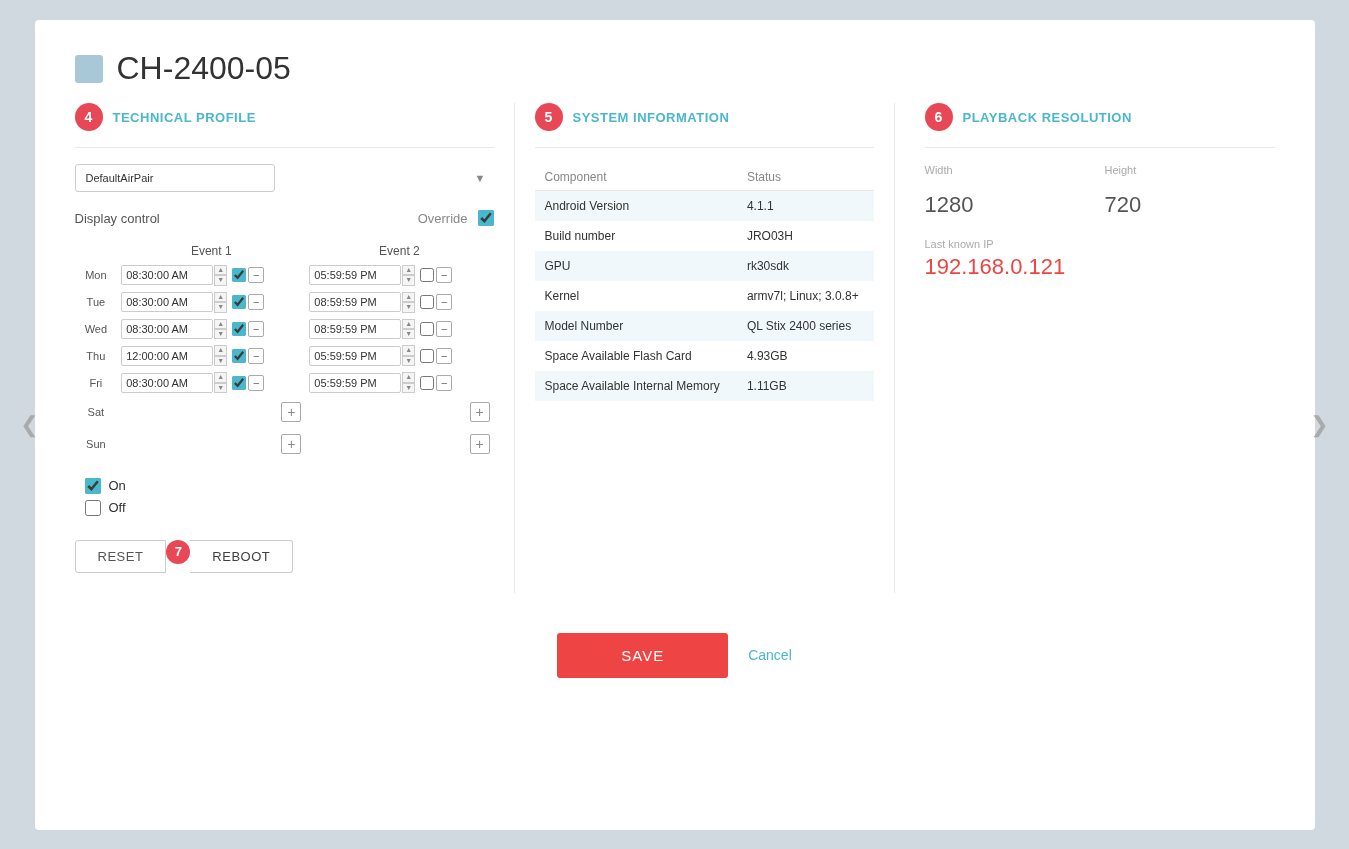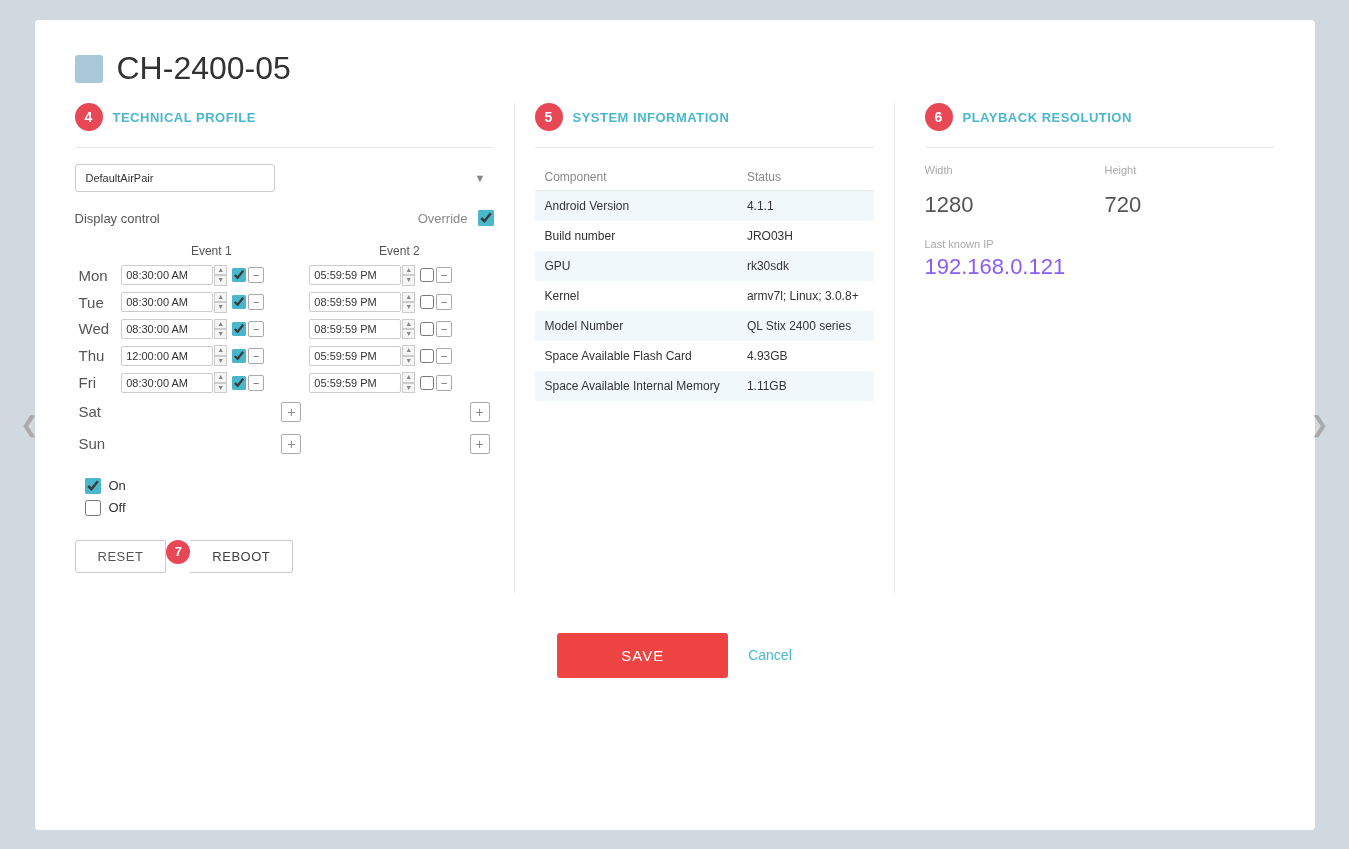--- a/index.html
+++ b/index.html
@@ -136,23 +136,23 @@
       padding: 4px 6px;
       text-align: center;
     }
     .schedule-table th.day-col { width: 42px; }
     .schedule-table th.event-col { width: 185px; }
     .schedule-table td {
       padding: 3px 4px;
       vertical-align: middle;
     }
     .day-label {
-      font-size: 15px;
+      font-size: 11px;
       color: #555;
-      text-align: left;
+      text-align: center;
       padding-right: 8px;
       margin-top: 40px;
     }
     .time-input {
       width: 100px;
       padding: 3px 5px;
       border: 1px solid #ccc;
       border-radius: 2px;
       font-size: 11px;
       color: #333;
@@ -299,21 +299,21 @@
     .last-ip-section { margin-top: 10px; }
     .last-ip-label {
       font-size: 11px;
       color: #aaa;
       display: block;
       margin-bottom: 4px;
     }
     .ip-value {
       font-size: 22px;
       font-weight: 300;
-      color: #8b5cf6;
+      color: #ef4444;
     }
     
     .nav-arrow {
       position: absolute;
       top: 50%;
       transform: translateY(-50%);
       width: 30px;
       height: 30px;
       display: flex;
       align-items: center;

